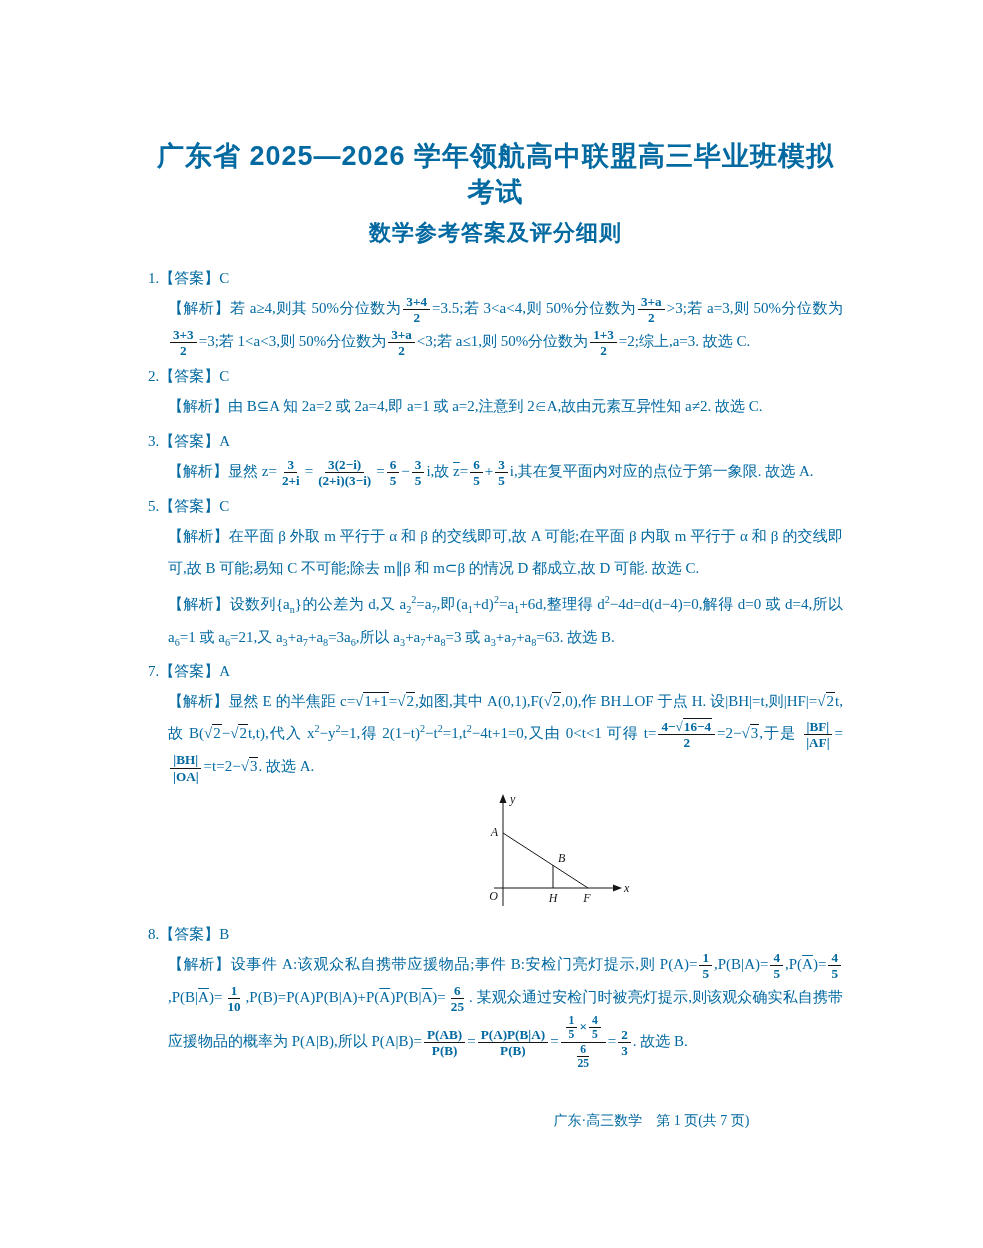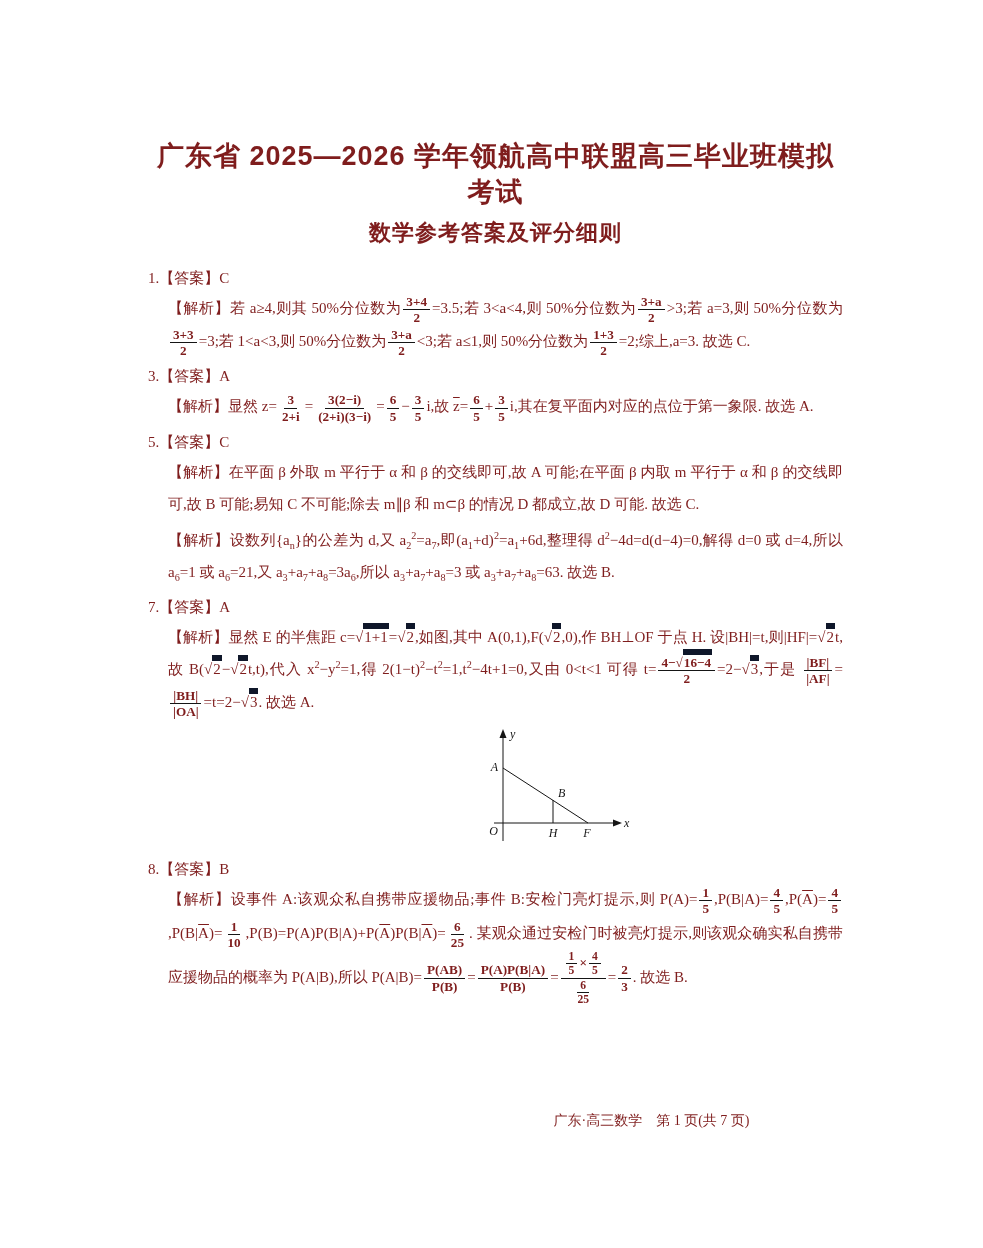--- a/index.html
+++ b/index.html
@@ -1,18 +1,18 @@
 <!DOCTYPE html>
 <html><head>
 <meta charset="utf-8">
 <style>
   html,body{margin:0;padding:0;background:#ffffff;}
   .page{
     width:983px;height:1248px;box-sizing:border-box;position:relative;
-    background:#ffffff;color:#7f1d1d;overflow:hidden;
+    background:#ffffff;color:#0369a1;overflow:hidden;
     padding:138px 140px 0 148px;
     font-family:"Liberation Serif", serif;
     font-size:15px;
   }
   .doc-title{
     margin:0;text-align:center;font-size:27px;font-weight:bold;
     font-family:"Liberation Sans", sans-serif;letter-spacing:1px;
   }
   .doc-subtitle{
     margin:8px 0 18px 0;text-align:center;font-size:22px;font-weight:bold;
@@ -24,21 +24,21 @@
   .analysis .label{white-space:nowrap;}
   
   .frac{
     display:inline-flex;flex-direction:column;align-items:center;
     vertical-align:middle;margin:0 2px;line-height:1.15;font-size:0.88em;font-weight:bold;
   }
   .frac > .num{border-bottom:1px solid #151515;padding:0 3px;}
   .frac > .den{padding:0 3px;}
   
   .sqrt{white-space:nowrap;}
-  .sqrt .rad{border-top:6px solid #0f172a;padding:0 1px;}
+  .sqrt .rad{border-top:1px solid #0f172a;padding:0 1px;}
   
   .ovl{text-decoration:overline;}
   sub,sup{font-size:68%;line-height:0;}
   
   .fig{margin:4px 0 2px 300px;display:block;}
   .fig text{font-size:12px;font-style:italic;font-family:"Liberation Serif",serif;fill:#151515;}
   .fig line{stroke:#151515;stroke-width:1;}
   .fig polygon{fill:#151515;}
   .page-footer{
     position:absolute;bottom:118px;left:0;width:100%;box-sizing:border-box;
@@ -63,20 +63,24 @@
           </span>&gt;3;若 a=3,则 50%分位数为<span class="frac">
             <span class="num">3+3</span>
             <span class="den">2</span>
           </span>=3;若 1&lt;a&lt;3,则 50%分位数为<span class="frac">
             <span class="num">3+a</span>
             <span class="den">2</span>
           </span>&lt;3;若 a≤1,则 50%分位数为<span class="frac">
             <span class="num">1+3</span>
             <span class="den">2</span>
           </span>=2;综上,a=3. 故选 C.</div>
+      </div>
+      <div class="problem">
+        <div class="answer-line">2.【答案】C</div>
+        <div class="analysis"><span class="label">【解析】</span>由 B⊆A 知 2a=2 或 2a=4,即 a=1 或 a=2,注意到 2∈A,故由元素互异性知 a≠2. 故选 C.</div>
       </div>
       <div class="problem">
         <div class="answer-line">3.【答案】A</div>
         <div class="analysis"><span class="label">【解析】</span>显然 z=<span class="frac">
             <span class="num">3</span>
             <span class="den">2+i</span>
           </span>=<span class="frac">
             <span class="num">3(2−i)</span>
             <span class="den">(2+i)(3−i)</span>
           </span>=<span class="frac">

